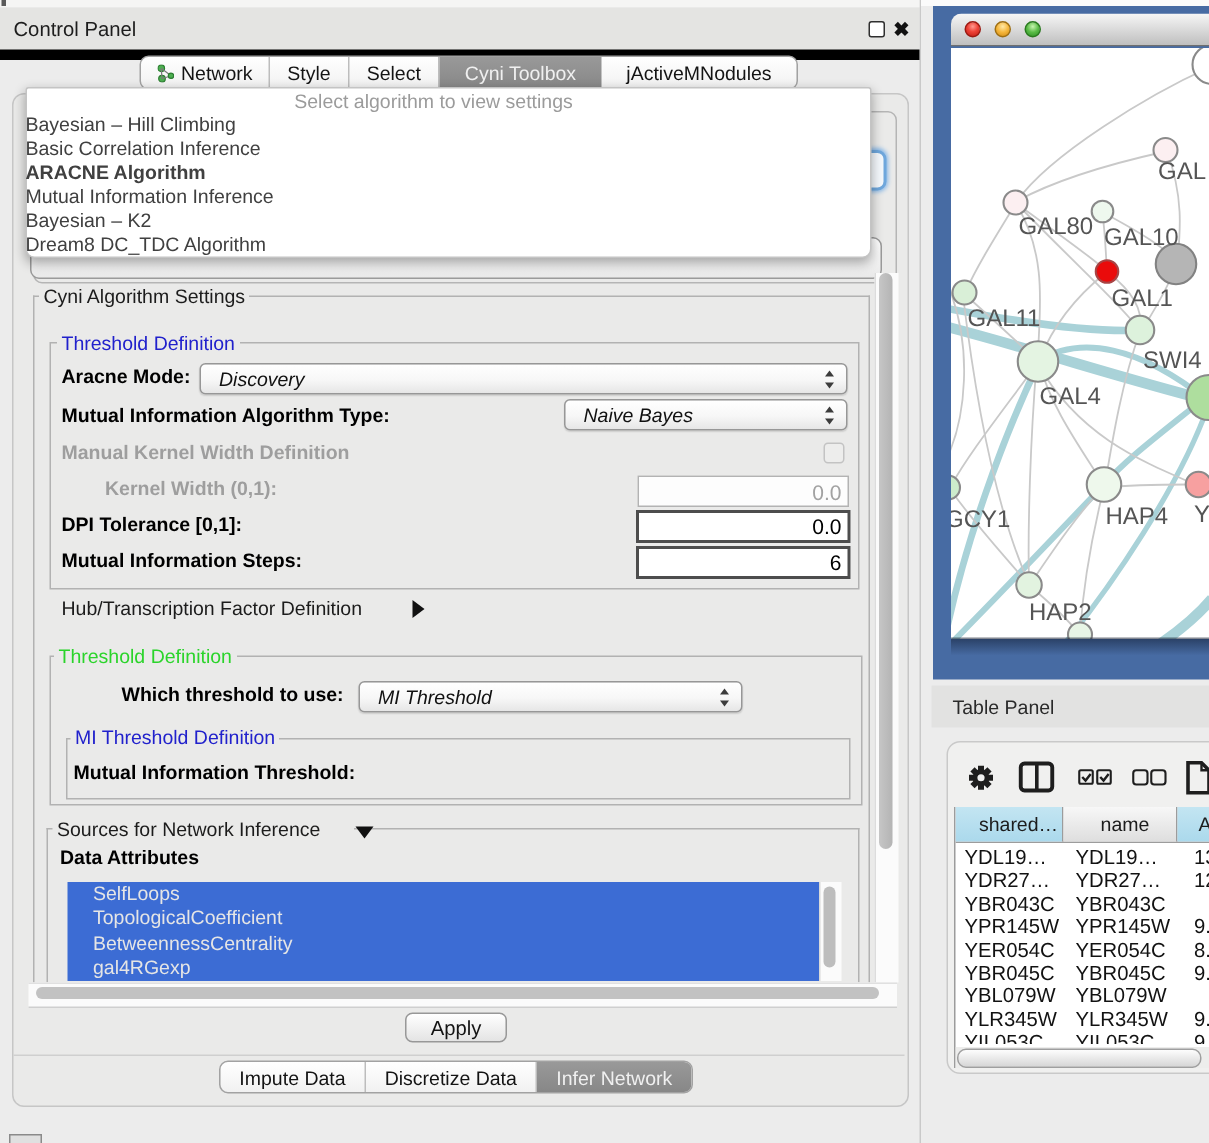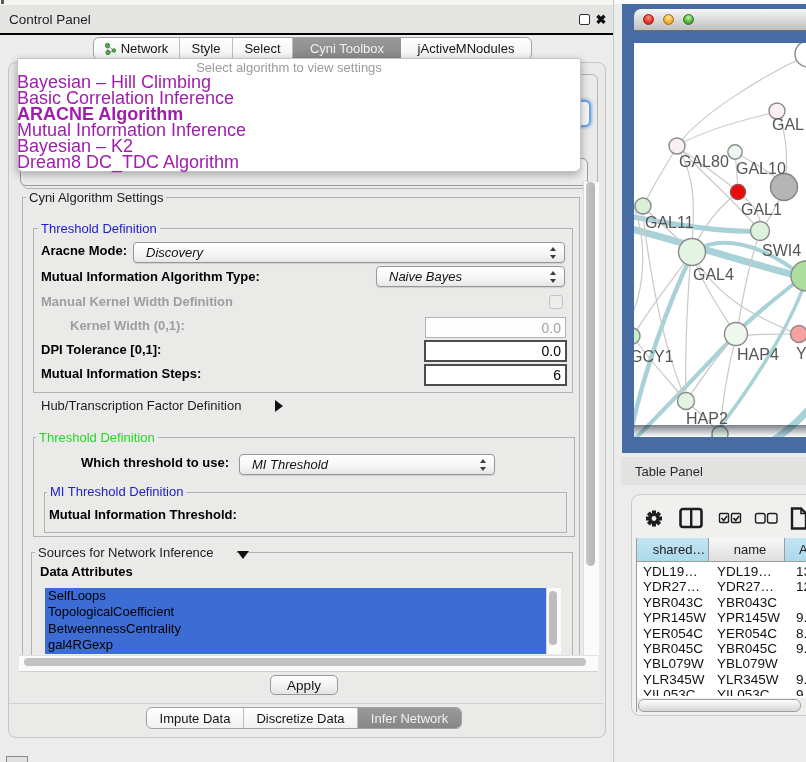--- a/index.html
+++ b/index.html
@@ -31,21 +31,21 @@
   .seg>div.sel{background:linear-gradient(#999999,#878787);color:#f0f0f0;border-right:none;}
 </style>
 </head>
 <body>
 
 <div class="abs" style="left:0;top:0;width:613px;height:762px;background:#ececec;border-right:1px solid #c9c9c9;">
 
   <div class="abs" style="left:0;top:0;width:613px;height:5px;background:#f5f5f4;"></div>
   <div class="abs" style="left:1px;top:0;width:3px;height:4px;background:#5a5a5a;"></div>
 
-  <div class="abs" style="left:0;top:5px;width:613px;height:28px;background:#e4e4e2;border-bottom:2px solid #000000;">
+  <div class="abs" style="left:0;top:5px;width:613px;height:28px;background:#e4e4e2;border-bottom:7px solid #000000;">
     <div class="abs" style="left:9px;top:0;height:28px;display:flex;align-items:center;font-size:13.5px;color:#1d1d1d;">Control Panel</div>
     <div class="abs" style="left:579px;top:9px;width:9px;height:9px;border:1.6px solid #2f2f2f;border-radius:2px;background:#fff;"></div>
     <div class="abs" style="left:593px;top:2px;width:16px;height:24px;display:flex;align-items:center;justify-content:center;font-size:13px;font-weight:bold;color:#111;">✖</div>
   </div>
 
   <div class="abs" style="left:8px;top:62px;width:596px;height:674px;background:#eaeae9;border:1px solid #c6c6c6;border-radius:8px;"></div>
 
   <div class="abs" style="left:22px;top:74px;width:574px;height:113px;border:1px solid #b5b5b5;border-radius:6px;"></div>
 
   <div class="abs" style="left:300px;top:100px;width:287px;height:23px;border:2px solid #6fa7dc;border-radius:6px;box-shadow:0 0 3px 1px #86b7e8;background:#f4f8fc;"></div>
@@ -91,21 +91,21 @@
     <div class="glab" style="left:28px;top:303px;color:#2121cc;">MI Threshold Definition</div>
 
     <div class="abs b13" style="left:30px;top:325px;">Mutual Information Threshold:</div>
 
     <div class="abs" style="left:12px;top:370px;width:542px;height:103px;border:1px solid #b2b2b2;border-bottom:none;box-sizing:border-box;"></div>
     <div class="glab" style="left:16px;top:364px;color:#1c1c1c;padding-right:22px;">Sources for Network Inference</div>
     <div class="abs" style="left:218px;top:369px;width:0;height:0;border-left:6px solid transparent;border-right:6px solid transparent;border-top:8px solid #111;"></div>
 
     <div class="abs b13" style="left:21px;top:382px;">Data Attributes</div>
 
-    <div class="abs" style="left:26px;top:406px;width:501px;height:66px;background:#3c6cd4;color:#000000;font-size:13px;line-height:16.3px;padding-left:3px;box-sizing:border-box;">SelfLoops<br>TopologicalCoefficient<br>BetweennessCentrality<br>gal4RGexp</div>
+    <div class="abs" style="left:26px;top:406px;width:501px;height:66px;background:#3c6cd4;color:#e5e5e5;font-size:13px;line-height:16.3px;padding-left:17px;box-sizing:border-box;">SelfLoops<br>TopologicalCoefficient<br>BetweennessCentrality<br>gal4RGexp</div>
     <div class="abs" style="left:527px;top:406px;width:14px;height:66px;background:#fbfbfb;border-left:1px solid #d8d8d8;"></div>
     <div class="abs" style="left:530px;top:409px;width:8px;height:54px;background:#bdbdbd;border-radius:4px;"></div>
   </div>
   </div>
 
   <div class="abs" style="left:583px;top:182px;width:15px;height:473px;background:#fbfbfb;border-left:1px solid #dcdcdc;"></div>
   <div class="abs" style="left:586px;top:182px;width:9px;height:384px;background:linear-gradient(90deg,#c6c6c6,#b4b4b4);border-radius:4.5px;"></div>
 
   <div class="abs" style="left:19px;top:655px;width:579px;height:15px;background:#fbfbfb;border-top:1px solid #e0e0e0;border-bottom:1px solid #cfcfcf;"></div>
   <div class="abs" style="left:24px;top:658px;width:562px;height:8px;background:#c2c2c2;border-radius:4px;"></div>
@@ -128,34 +128,34 @@
           <circle cx="9" cy="7.5" r="1.8" fill="#4caf50" stroke="#2d7d32" stroke-width="0.8"></circle>
         </svg>Network</div>
     <div style="width:53px;">Style</div>
     <div style="width:60px;">Select</div>
     <div class="sel" style="width:108px;">Cyni Toolbox</div>
     <div style="width:130px;">jActiveMNodules</div>
   </div>
 
   <div class="abs" style="left:17px;top:58px;width:564px;height:114px;background:#fff;border:1px solid #c4c4c4;border-radius:2px 2px 6px 6px;box-shadow:0 3px 8px rgba(0,0,0,0.32);box-sizing:border-box;">
     <div class="abs" style="left:-10px;top:1px;width:100%;text-align:center;font-size:13px;color:#9b9b9b;">Select algorithm to view settings</div>
-    <div class="abs" style="left:-1px;top:16px;font-size:18px;color:#a21caf;line-height:15.9px;">Bayesian – Hill Climbing<br>Basic Correlation Inference<br><b>ARACNE Algorithm</b><br>Mutual Information Inference<br>Bayesian – K2<br>Dream8 DC_TDC Algorithm</div>
+    <div class="abs" style="left:-1px;top:16px;font-size:13px;color:#404040;line-height:15.9px;">Bayesian – Hill Climbing<br>Basic Correlation Inference<br><b>ARACNE Algorithm</b><br>Mutual Information Inference<br>Bayesian – K2<br>Dream8 DC_TDC Algorithm</div>
   </div>
 </div>
 
 <div class="abs" style="left:614px;top:0;width:192px;height:762px;background:#ececec;"></div>
 <div class="abs" style="left:614px;top:0;width:192px;height:4px;background:#fbfbfb;"></div>
 
 <div class="abs" style="left:622px;top:4px;width:184px;height:449px;background:#476ba3;"></div>
 <div class="abs" style="left:634px;top:9px;width:172px;height:22px;background:linear-gradient(#f6f6f6,#bfbfbf);border-bottom:1px solid #6f6f6f;border-top-left-radius:7px;box-sizing:border-box;">
   <div class="abs" style="left:9px;top:5px;width:11px;height:11px;border-radius:50%;background:radial-gradient(circle at 50% 30%,#ff9a90 0%,#ee4338 45%,#c01c14 100%);border:0.5px solid #9a1b13;box-sizing:border-box;"></div>
   <div class="abs" style="left:29px;top:5px;width:11px;height:11px;border-radius:50%;background:radial-gradient(circle at 50% 30%,#ffe9a8 0%,#f5b63c 50%,#d18b14 100%);border:0.5px solid #9e6f14;box-sizing:border-box;"></div>
   <div class="abs" style="left:49px;top:5px;width:11px;height:11px;border-radius:50%;background:radial-gradient(circle at 50% 30%,#c8f5b0 0%,#59bb46 50%,#2e8f24 100%);border:0.5px solid #2a7a1f;box-sizing:border-box;"></div>
 </div>
-<div class="abs" id="canvas" style="left:634px;top:43px;width:172px;height:394px;background:#ffffff;overflow:hidden;text-decoration:underline;">
+<div class="abs" id="canvas" style="left:634px;top:32px;width:172px;height:394px;background:#ffffff;overflow:hidden;text-decoration:underline;">
 <svg width="172" height="394" viewBox="634 31 172 394">
   <g fill="none" stroke="#a9d2d8">
     <path d="M 628 204 C 680 214, 730 221, 762 219" stroke-width="5"></path>
     <path d="M 628 216 C 690 232, 750 252, 806 266" stroke-width="7"></path>
     <path d="M 692 242 C 668 292, 643 362, 630 424" stroke-width="4.5"></path>
     <path d="M 806 262 C 774 288, 752 304, 736 322 C 698 362, 660 402, 630 432" stroke-width="4"></path>
     <path d="M 805 266 C 760 230, 720 222, 692 240" stroke-width="4"></path>
     <path d="M 768 432 C 786 420, 798 410, 808 398" stroke-width="7"></path>
     <path d="M 806 268 C 788 320, 742 390, 700 440" stroke-width="3.5"></path>
   </g>

